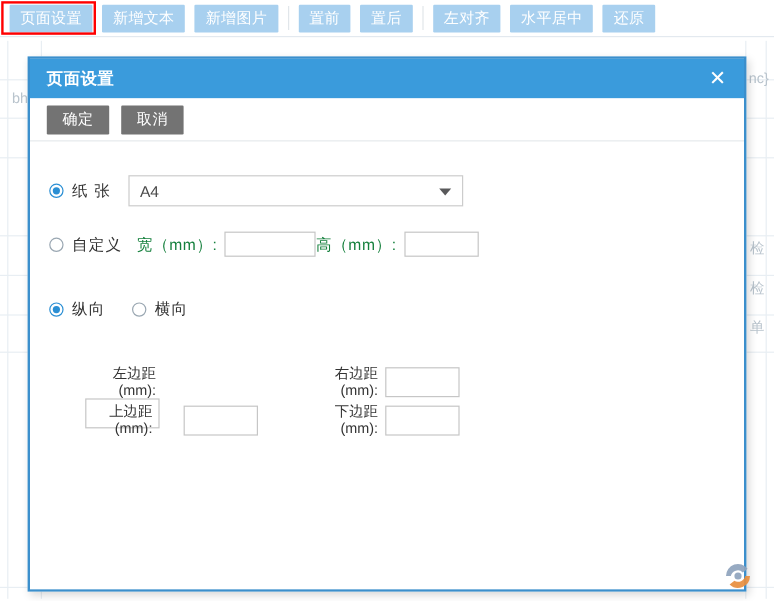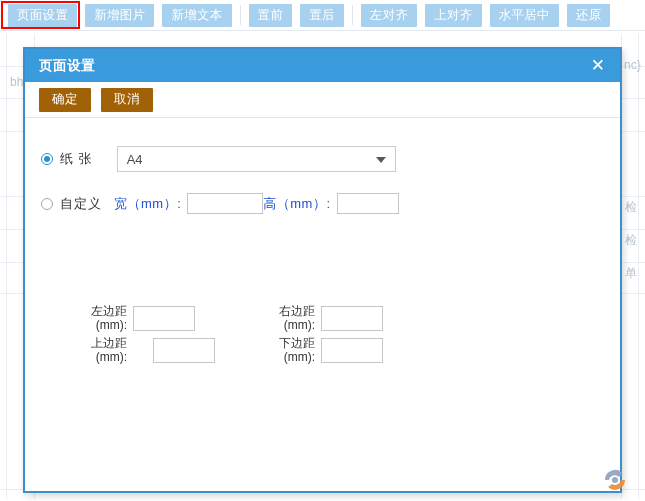--- a/index.html
+++ b/index.html
@@ -132,21 +132,21 @@
   #modal-actionbar {
     height: 36px;
     border-bottom: 1px solid #dfe4e8;
     display: flex;
     align-items: center;
     padding-left: 14px;
     box-sizing: border-box;
     background: #ffffff;
   }
   .dlg-btn {
-    background: #a16207;
+    background: #737373;
     color: #ffffff;
     border: none;
     height: 24px;
     min-width: 52px;
     padding: 0 10px;
     margin-right: 10px;
     font-size: 12.5px;
     font-family: "Liberation Sans", "DejaVu Sans", sans-serif;
     cursor: pointer;
     border-radius: 1px;
@@ -201,21 +201,21 @@
     height: 21px;
     box-sizing: border-box;
     font-family: "Liberation Sans", "DejaVu Sans", sans-serif;
     font-size: 12px;
     padding: 0 4px;
     color: #333;
     outline: none;
   }
   .field-label {
     font-size: 13px;
-    color: #1d4ed8;
+    color: #15803d;
     letter-spacing: 0.5px;
   }
 
   
   #paper-select-wrap {
     position: relative;
     width: 279px;
     height: 26px;
     border: 1px solid #cccccc;
     background: #ffffff;
@@ -310,28 +310,27 @@
 
   <div class="bg-text" style="left:10px; top:75px;">bh</div>
   <div class="bg-text" style="left:624px; top:58px;">nc}</div>
   <div class="bg-text" style="left:625px; top:199px;">检</div>
   <div class="bg-text" style="left:625px; top:232px;">检</div>
   <div class="bg-text" style="left:625px; top:265px;">单</div>
 </div>
 
 <div id="toolbar">
   <button class="tb-btn">页面设置</button>
+  <button class="tb-btn">新增文本</button>
   <button class="tb-btn">新增图片</button>
-  <button class="tb-btn">新增文本</button>
   <div class="tb-sep"></div>
   <button class="tb-btn">置前</button>
   <button class="tb-btn">置后</button>
   <div class="tb-sep"></div>
   <button class="tb-btn">左对齐</button>
-  <button class="tb-btn">上对齐</button>
   <button class="tb-btn">水平居中</button>
   <button class="tb-btn">还原</button>
 </div>
 <div id="tb-highlight"></div>
 
 <div id="modal">
 
   <div id="modal-header">
     <span id="modal-title">页面设置</span>
     <span id="modal-close">✕</span>
@@ -340,37 +339,43 @@
   <div id="modal-actionbar">
     <button class="dlg-btn">确定</button>
     <button class="dlg-btn">取消</button>
   </div>
 
   <div id="modal-body">
 
     <div class="frm-row" style="left:16px; top:28px;">
       <span class="radio checked"></span>
       <span class="rlabel">纸 张</span>
-      <div id="paper-select-wrap" style="margin-left:24px;">
+      <div id="paper-select-wrap" style="margin-left:14px;">
         <span id="paper-select-value">A4</span>
         <span id="paper-select-arrow"></span>
       </div>
     </div>
 
     <div class="frm-row" style="left:16px; top:75px;">
       <span class="radio"></span>
       <span class="rlabel">自定义</span>
       <span class="field-label" style="margin-left:12px;">宽（mm）:</span>
       <input class="tbox" style="width: 76px; margin-left: 6px;" value="">
       <span class="field-label" style="">高（mm）:</span>
       <input class="tbox" style="width: 62px; margin-left: 6px;" value="">
     </div>
 
-
-    <div class="frm-row" style="left:40px; top:186px;">
+    <div class="frm-row" style="left:16px; top:131px;">
+      <span class="radio checked"></span>
+      <span class="rlabel">纵向</span>
+      <span class="radio" style="margin-left:22px;"></span>
+      <span class="rlabel">横向</span>
+    </div>
+
+    <div class="frm-row" style="left:40px; top:186px;flex-direction:column;">
       <div class="mg-label">
         <div>左边距</div>
         <div>(mm):</div>
       </div>
       <input class="tbox mg-box" style="margin-left: 6px;" value="">
     </div>
 
     <div class="frm-row" style="left:228px; top:186px;">
       <div class="mg-label">
         <div>右边距</div>

